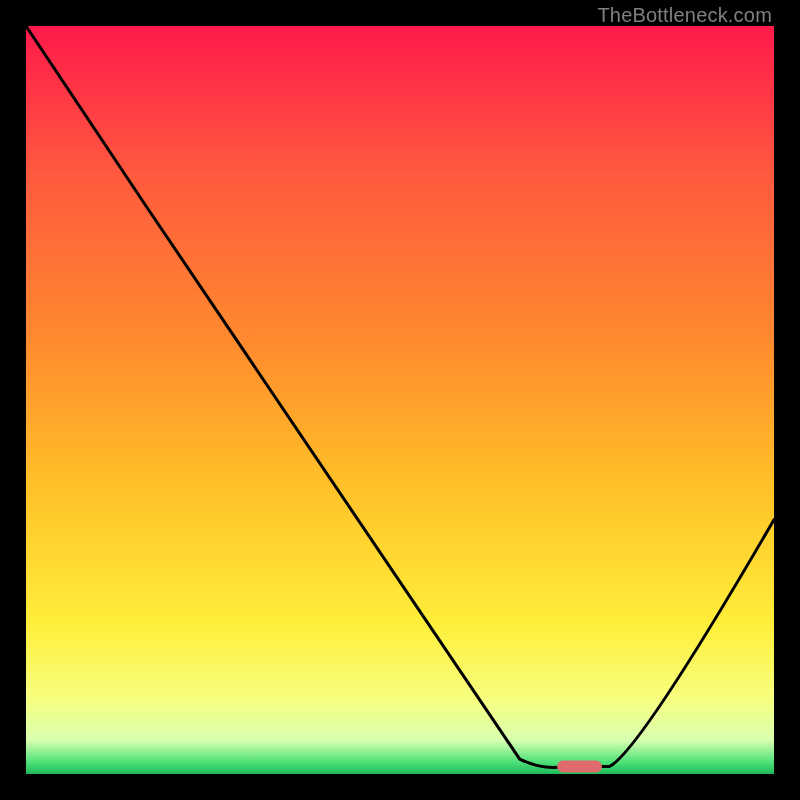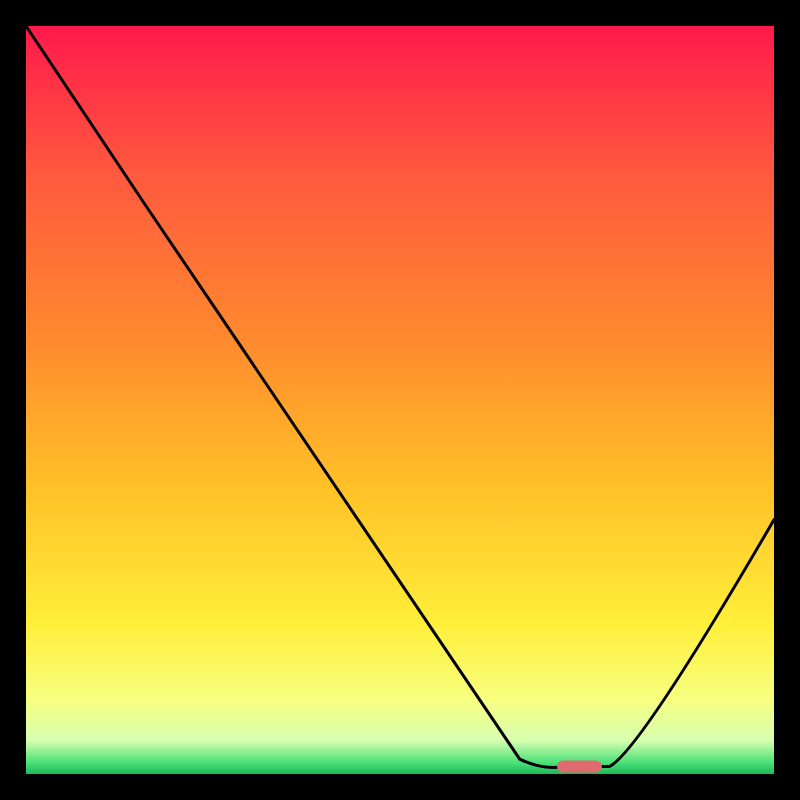--- a/index.html
+++ b/index.html
@@ -5,20 +5,21 @@
   body{margin:0;padding:0;width:800px;height:800px;background:#000;overflow:hidden;font-family:Arial,Helvetica,sans-serif}
   .frame{position:absolute;inset:0}
   .plot{position:absolute;left:26px;top:26px;width:748px;height:748px;overflow:hidden}
   .watermark{position:absolute;top:4px;right:28px;color:#808080;font-size:20px;font-weight:400;letter-spacing:.2px}
   svg{display:block}
 </style>
 </head>
 <body>
 
 <div class="frame">
+  <div class="watermark">TheBottleneck.com</div>
   <div class="plot">
     <svg id="chart-svg" width="748" height="748" viewBox="0 0 748 748">
       <defs>
         <linearGradient id="bg-grad" x1="0" y1="0" x2="0" y2="1">
             <stop offset="0%" stop-color="#ff1a4b"></stop>
             <stop offset="20%" stop-color="#ff5a3e"></stop>
             <stop offset="42%" stop-color="#ff8a2e"></stop>
             <stop offset="62%" stop-color="#ffc228"></stop>
             <stop offset="80%" stop-color="#ffef3a"></stop>
             <stop offset="90%" stop-color="#f7ff80"></stop>

